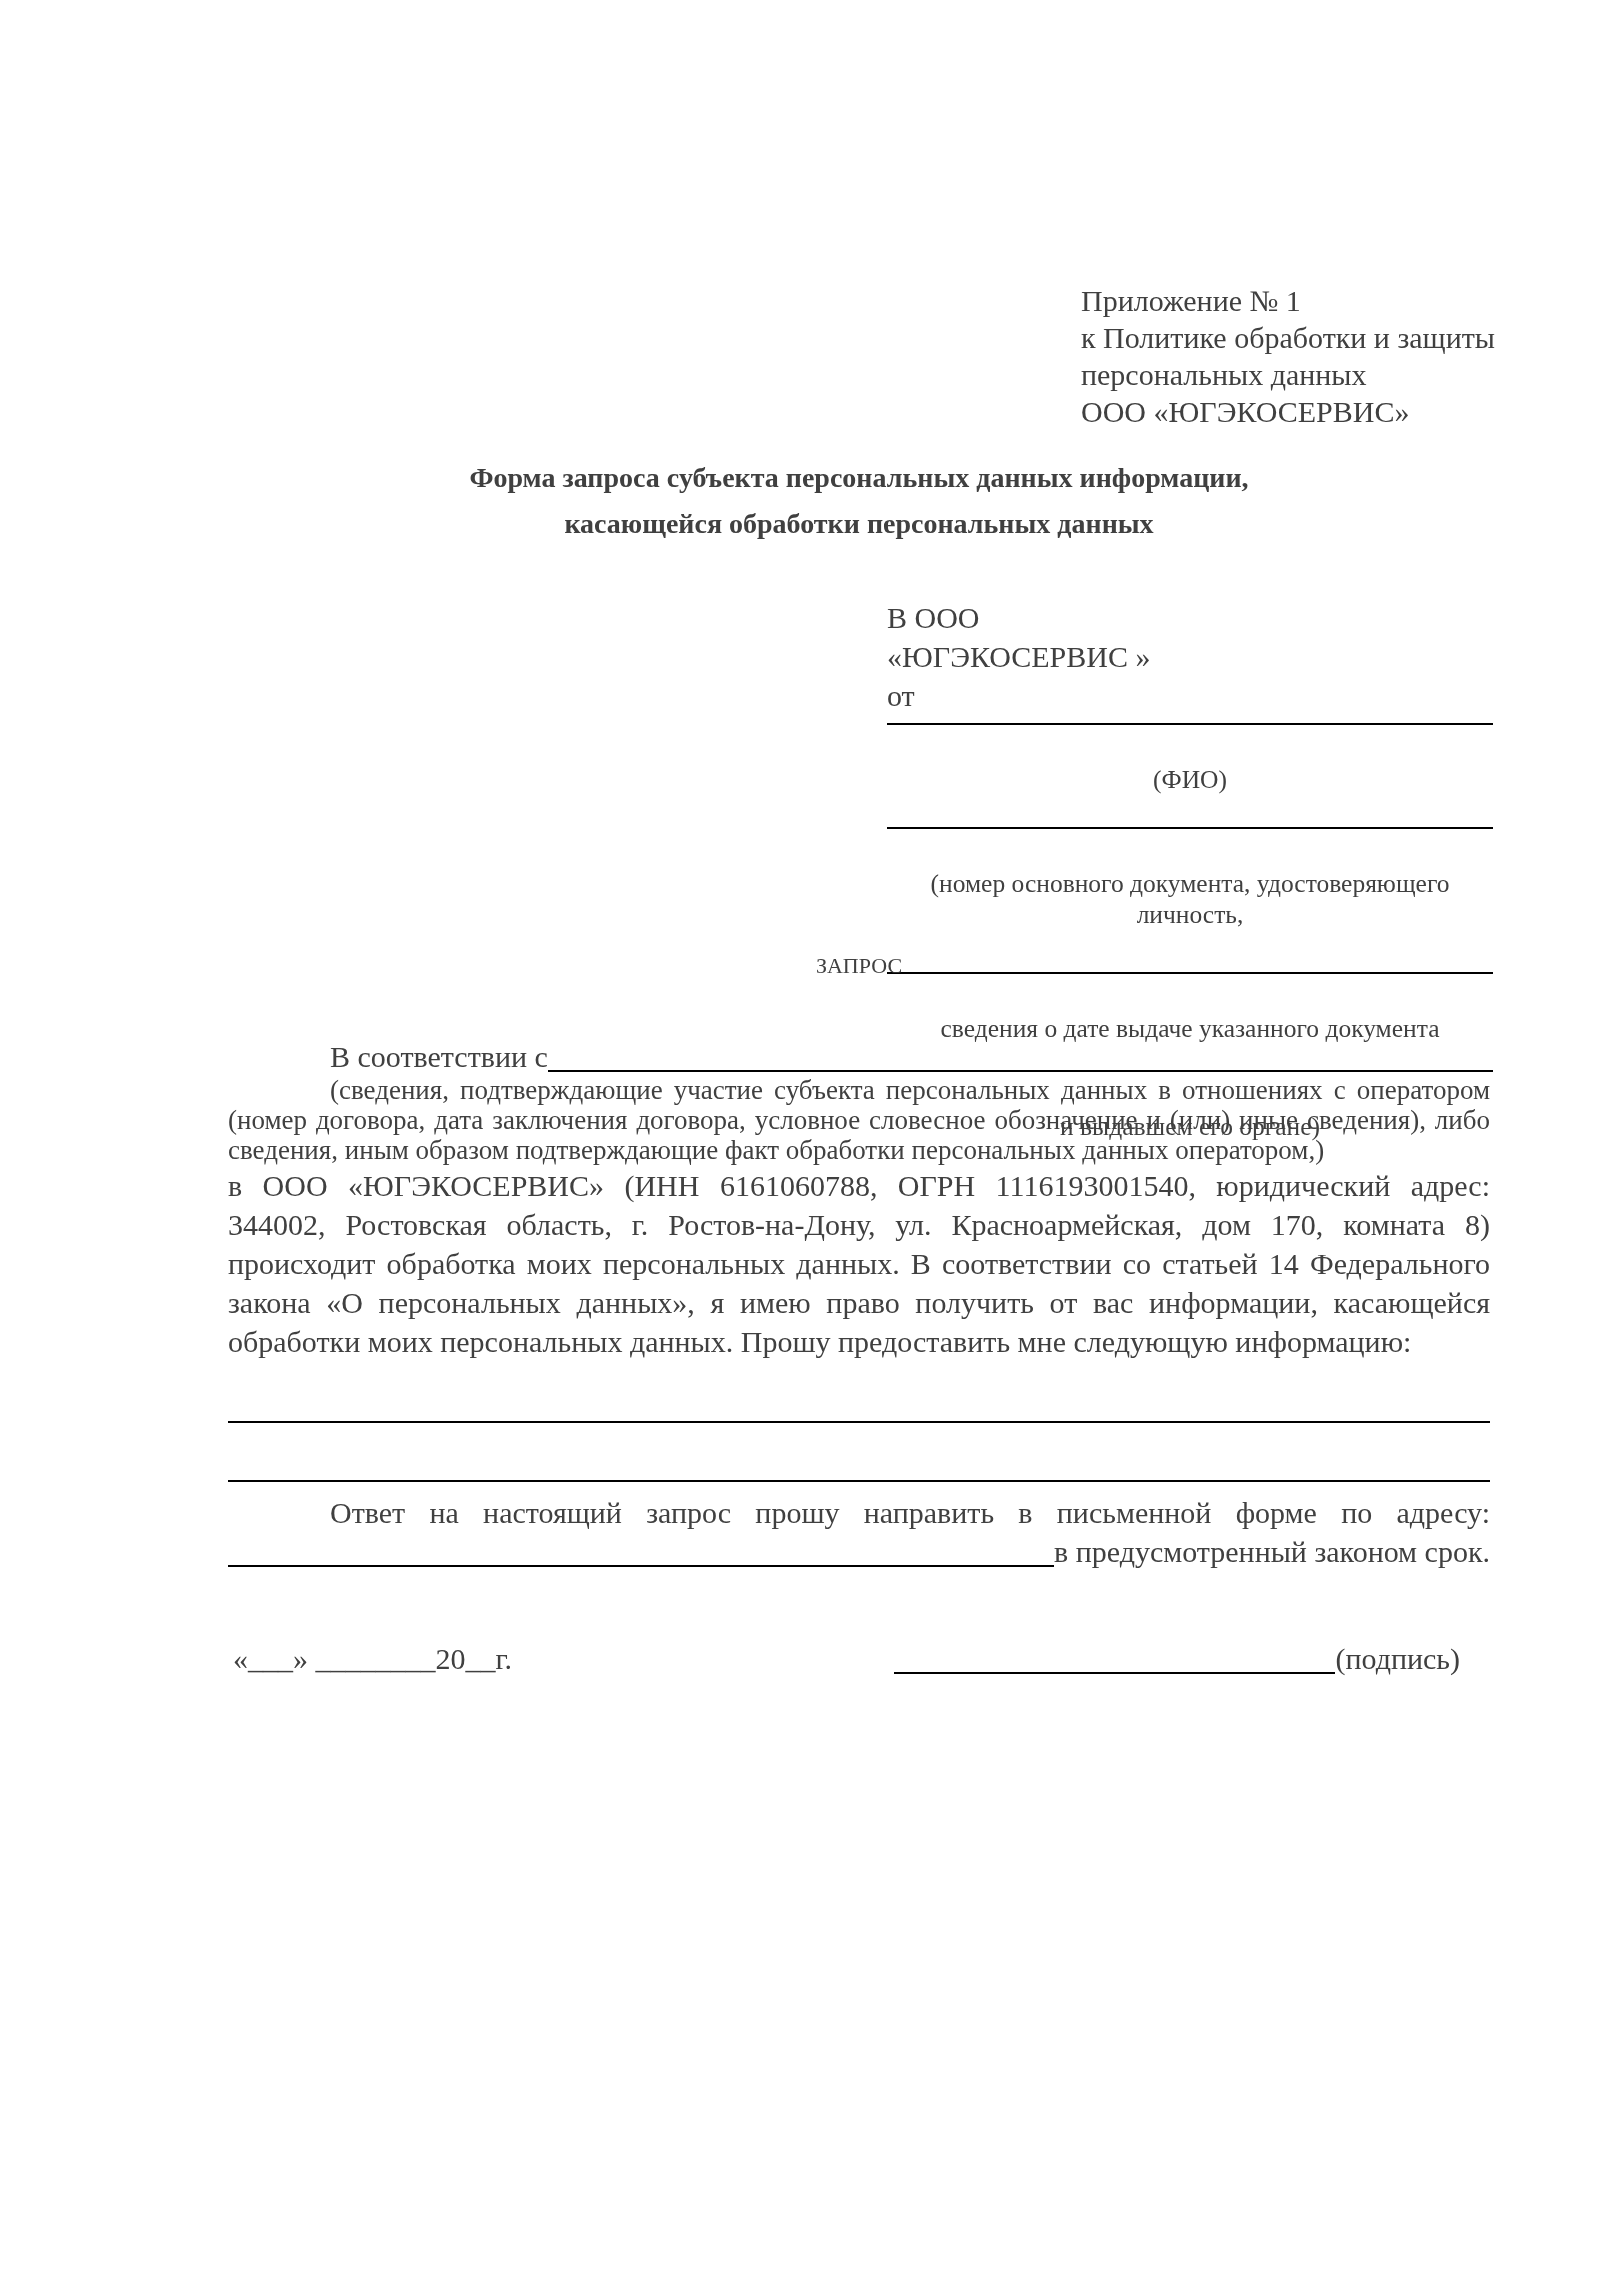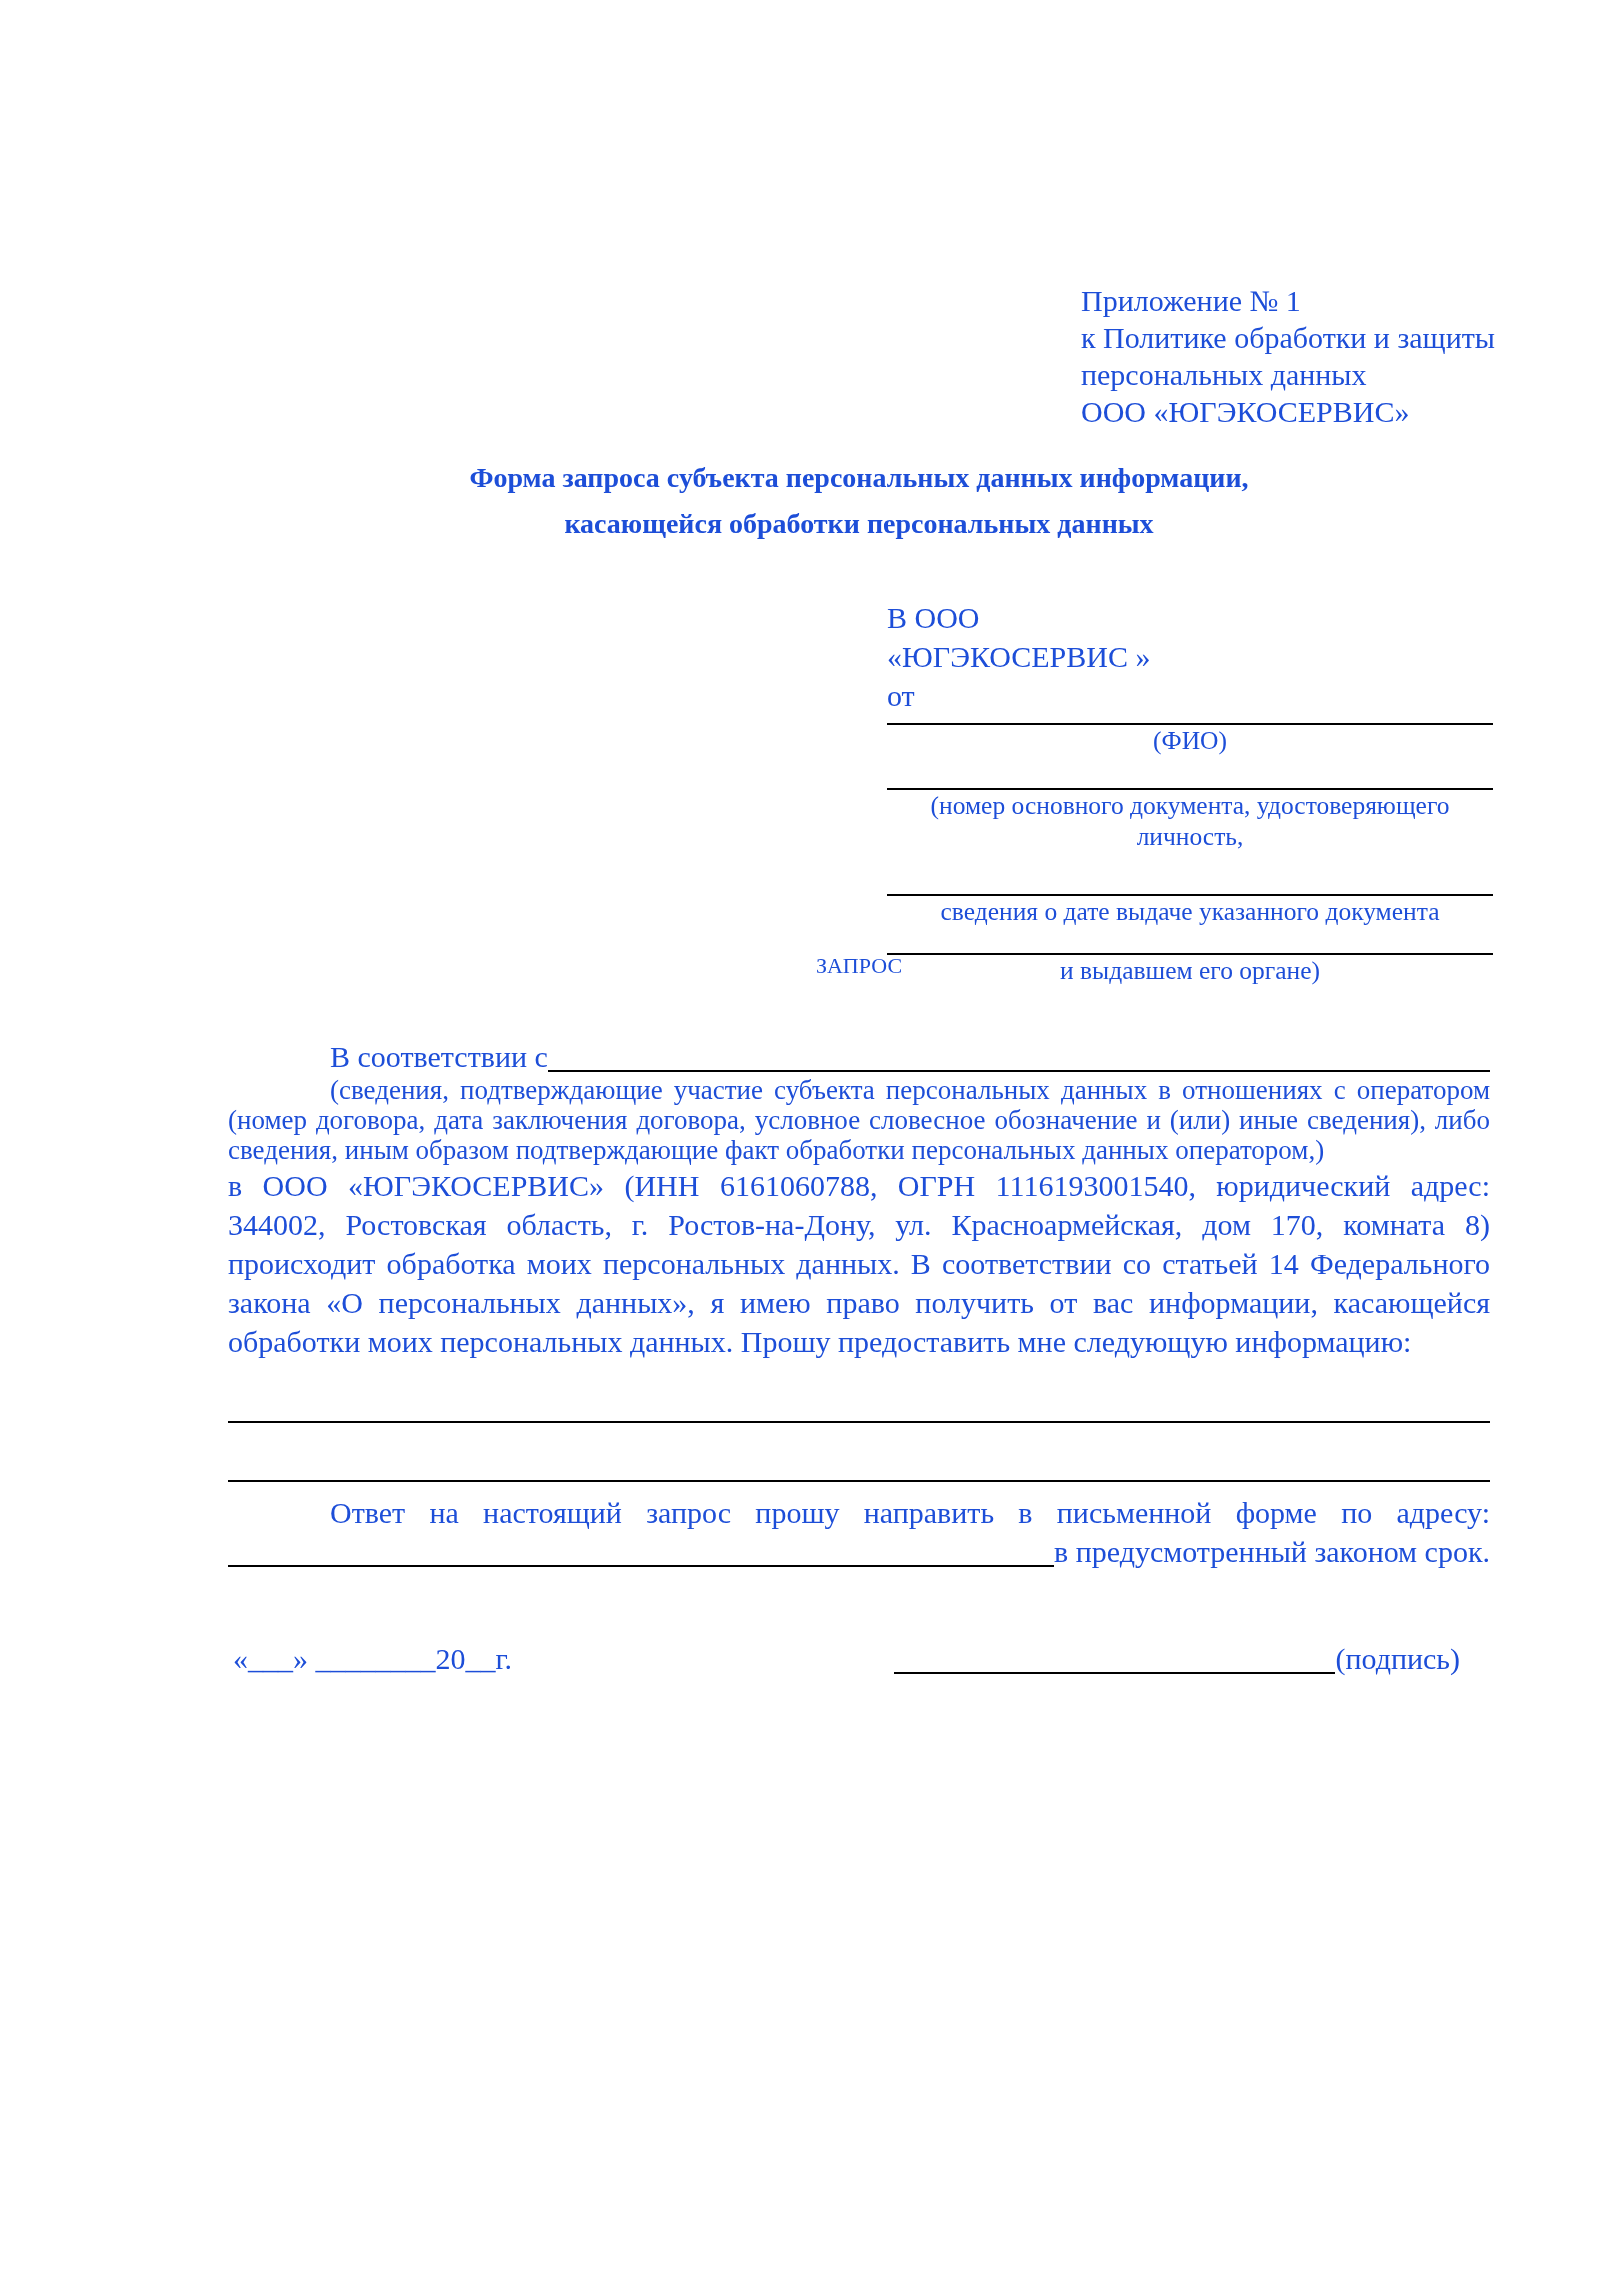--- a/index.html
+++ b/index.html
@@ -6,21 +6,21 @@
     margin: 0;
     padding: 0;
     background: #808080;
   }
   .page {
     position: relative;
     width: 1621px;
     height: 2293px;
     margin: 0 auto;
     background: #ffffff;
-    color: #1d4ed8;
+    color: #404040;
     font-family: "Liberation Serif", "DejaVu Serif", serif;
     overflow: hidden;
   }
   
   .header-right {
     position: absolute;
     left: 1081px;
     top: 282px;
     font-size: 30px;
     line-height: 37px;
@@ -48,20 +48,21 @@
   }
   .fill-line {
     border-bottom: 2.9px solid #000;
     height: 0;
   }
   .addressee .fill-line { margin-top: 2px; }
   .caption {
     font-size: 25.5px;
     line-height: 31px;
     text-align: center;
+    margin-top: 39px;
   }
   
   .zapros {
     position: absolute;
     left: 228px;
     top: 946px;
     width: 1262px;
     text-align: center;
     font-size: 22px;
     line-height: 39px;

